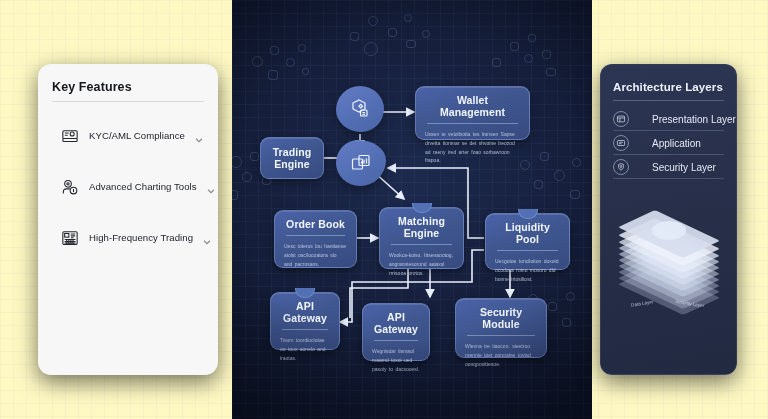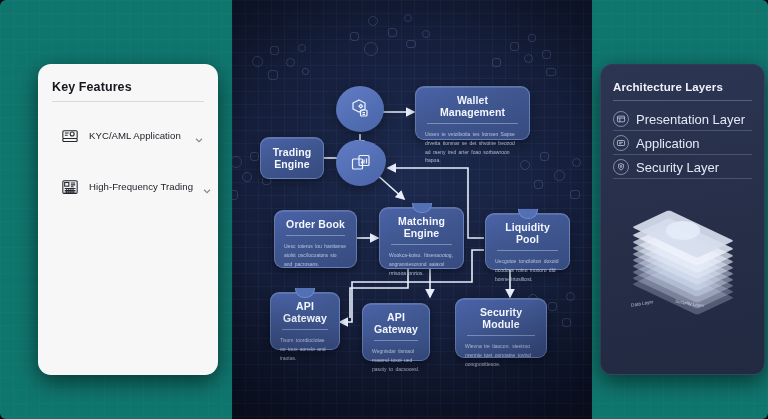--- a/index.html
+++ b/index.html
@@ -9,23 +9,22 @@
     height: 419px;
     overflow: hidden;
     background: #05060e;
     font-family: "Liberation Sans", sans-serif;
   }
 
   #stage {
     position: relative;
     width: 768px;
     height: 419px;
-    background: #0f766e;
+    background: #fef9c3;
     overflow: hidden;
-    border-radius: 6px;
   }
 
   
   .bg-grid {
     position: absolute;
     inset: 0;
     background-image:
       linear-gradient(rgba(120,140,190,0.055) 1px, transparent 1px),
       linear-gradient(90deg, rgba(120,140,190,0.055) 1px, transparent 1px);
     background-size: 13px 13px;
@@ -172,21 +171,21 @@
     flex: 1;
     letter-spacing: .05px;
     white-space: nowrap;
   }
   .feat-chev { width: 10px; height: 10px; flex: 0 0 10px; opacity: .6; }
 
   
   .right-card {
     position: absolute;
     left: 600px; top: 64px;
-    width: 165px; height: 311px;
+    width: 137px; height: 311px;
     background: linear-gradient(170deg, #2c3552 0%, #262e48 55%, #222a42 100%);
     border-radius: 12px;
     border: 1px solid rgba(120,140,185,0.16);
     box-shadow: 0 7px 22px rgba(0,0,0,0.55);
     padding: 16px 12px 26px;
   }
   .rc-title {
     font-size: 11.5px;
     font-weight: bold;
     color: #eef2fa;
@@ -204,23 +203,24 @@
     padding: 4px 0 3px;
     border-bottom: 1px solid rgba(190,205,235,0.22);
   }
   .layer-ico {
     width: 16px; height: 16px; flex: 0 0 16px;
     border: 1px solid rgba(195,210,240,0.55);
     border-radius: 50%;
     display: flex; align-items: center; justify-content: center;
   }
   .layer-label {
-    font-size: 13px;
+    font-size: 10px;
     color: #e3e9f6;
     white-space: nowrap;
+    margin-left: 16px;
   }
 
   
   .stack-wrap {
     position: relative;
     margin-top: 26px;
     height: 115px;
   }
   .sheet {
     position: absolute;
@@ -405,28 +405,45 @@
 
       <div class="feat-row">
         <span class="feat-ico">
           <svg width="20" height="20" viewBox="0 0 24 24" fill="none" stroke="#24272e" stroke-width="1.3">
             <rect x="3.4" y="5.6" width="17.2" height="9.4" rx="1.3"></rect>
             <rect x="3.4" y="15" width="17.2" height="3.6" rx="1.2"></rect>
             <circle cx="14.6" cy="9.6" r="2.4"></circle>
             <path d="M5.8 8.4h4.6M5.8 11.1h3.4"></path>
           </svg>
         </span>
-        <span class="feat-label">KYC/AML Application</span>
+        <span class="feat-label">KYC/AML Compliance</span>
         <span class="feat-chev">
           <svg width="10" height="10" viewBox="0 0 12 12" fill="none" stroke="#3a3d44" stroke-width="1.3">
               <path d="M2.5 4.5L6 8l3.5-3.5"></path>
             </svg>
         </span>
       </div>
 
+      <div class="feat-row">
+        <span class="feat-ico">
+          <svg width="20" height="20" viewBox="0 0 24 24" fill="none" stroke="#24272e" stroke-width="1.3">
+            <circle cx="9.6" cy="8.2" r="4"></circle>
+            <circle cx="9.6" cy="8.2" r="1.4"></circle>
+            <path d="M4 19.8v-2.2a3.4 3.4 0 013.4-3.4h4.4"></path>
+            <circle cx="16.2" cy="16.2" r="4"></circle>
+            <path d="M16.2 14.3v3.8"></path>
+          </svg>
+        </span>
+        <span class="feat-label">Advanced Charting Tools</span>
+        <span class="feat-chev">
+          <svg width="10" height="10" viewBox="0 0 12 12" fill="none" stroke="#3a3d44" stroke-width="1.3">
+              <path d="M2.5 4.5L6 8l3.5-3.5"></path>
+            </svg>
+        </span>
+      </div>
 
       <div class="feat-row">
         <span class="feat-ico">
           <svg width="20" height="20" viewBox="0 0 24 24" fill="none" stroke="#24272e" stroke-width="1.3">
             <rect x="3.4" y="4.4" width="17.2" height="15.2" rx="1.3"></rect>
             <rect x="5.6" y="6.6" width="5" height="4.4"></rect>
             <path d="M13 7.2h5.2M13 9.4h5.2M13 11.6h3.4"></path>
             <path d="M5.6 13.8h13M5.6 16.2h13M5.6 18h13"></path>
             <path d="M8.1 13.4v6.2M10.6 13.4v6.2M13.1 13.4v6.2M15.6 13.4v6.2"></path>
           </svg>

